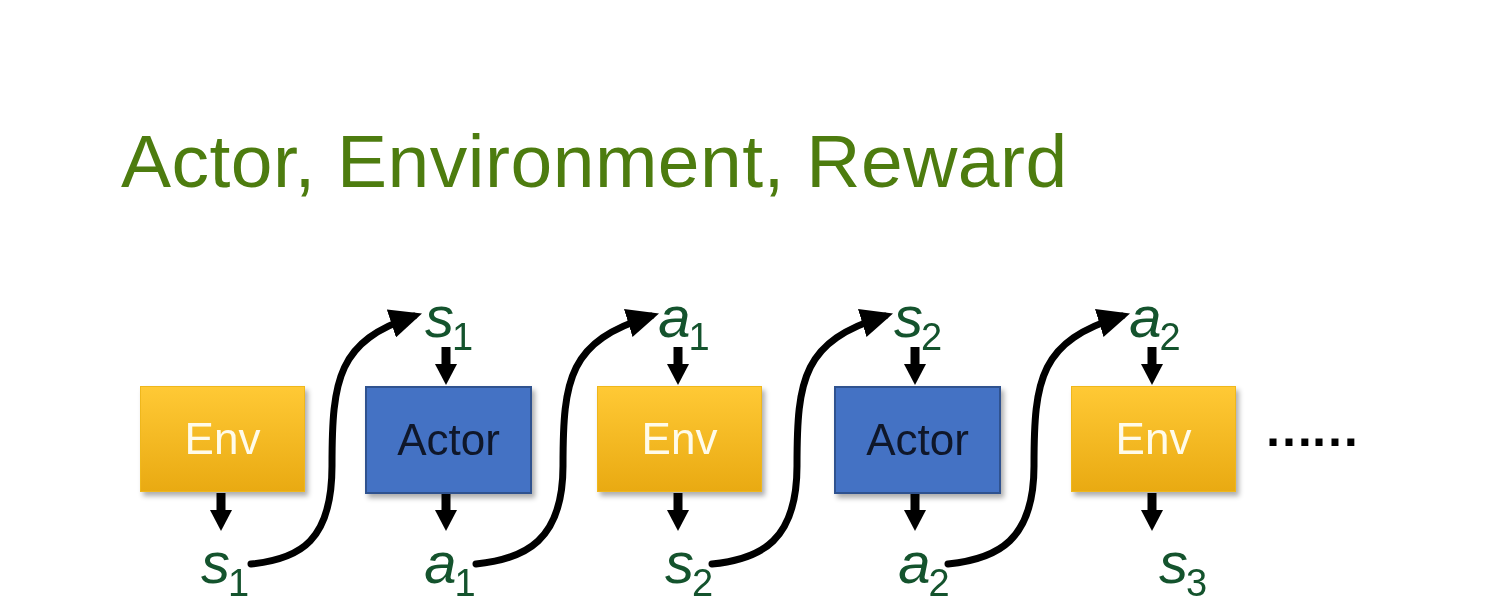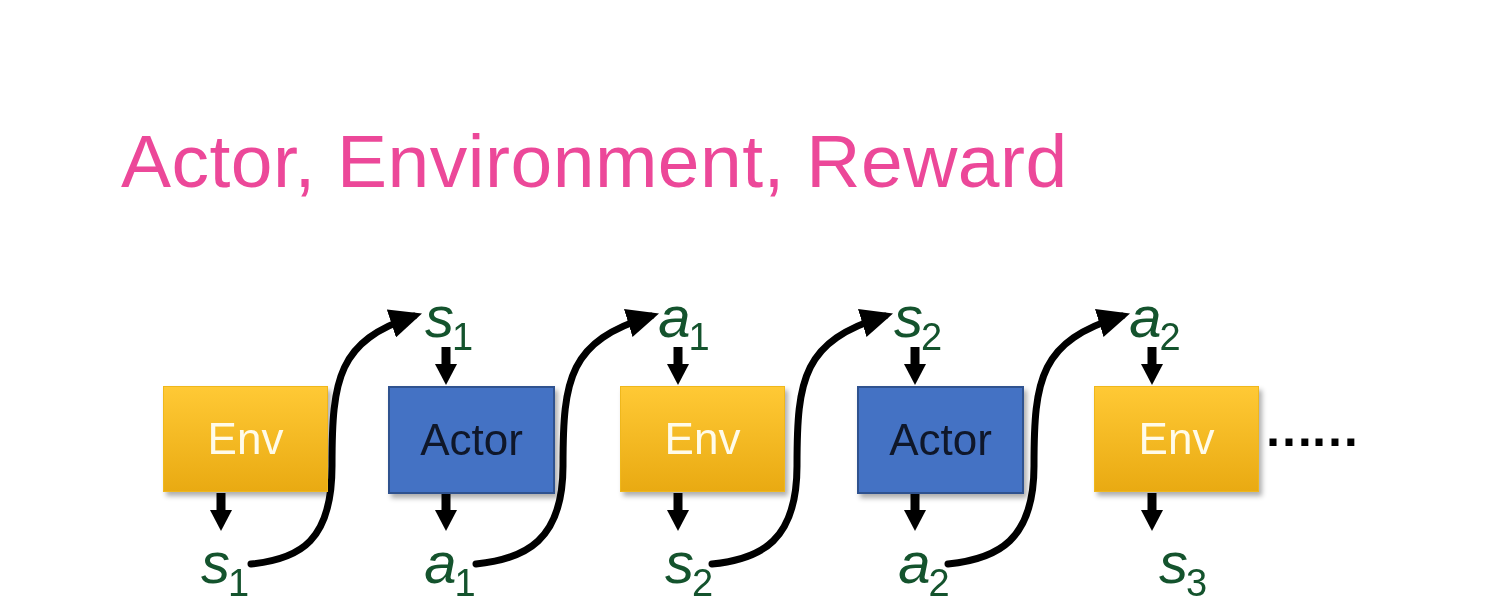--- a/index.html
+++ b/index.html
@@ -4,28 +4,27 @@
 <style>
   html,body { margin:0; padding:0; background:#fff; }
   .slide {
     position:relative; width:1500px; height:608px;
     background:#ffffff; overflow:hidden;
     font-family:"Liberation Sans", sans-serif;
   }
   .title {
     position:absolute; left:121px; top:124px;
     font-size:75px; font-weight:400; letter-spacing:0.5px;
-    color:#ec4899; white-space:nowrap; line-height:1;
+    color:#4d7c0f; white-space:nowrap; line-height:1;
   }
   .box {
     position:absolute; top:386px; width:163px; height:104px;
     display:flex; align-items:center; justify-content:center;
     font-size:44px; line-height:1;
     box-shadow:3px 4px 5px rgba(0,0,0,0.32);
-    margin-left:23px;
   }
   .box.env {
     background:linear-gradient(180deg, var(--env-top) 0%, var(--env-bottom) 100%);
     color:#fffbe9;
     border:1px solid #efb71c;
   }
   .box.actor {
     background:var(--actor-fill);
     border:2.5px solid var(--actor-border);
     color:#0f172a;

